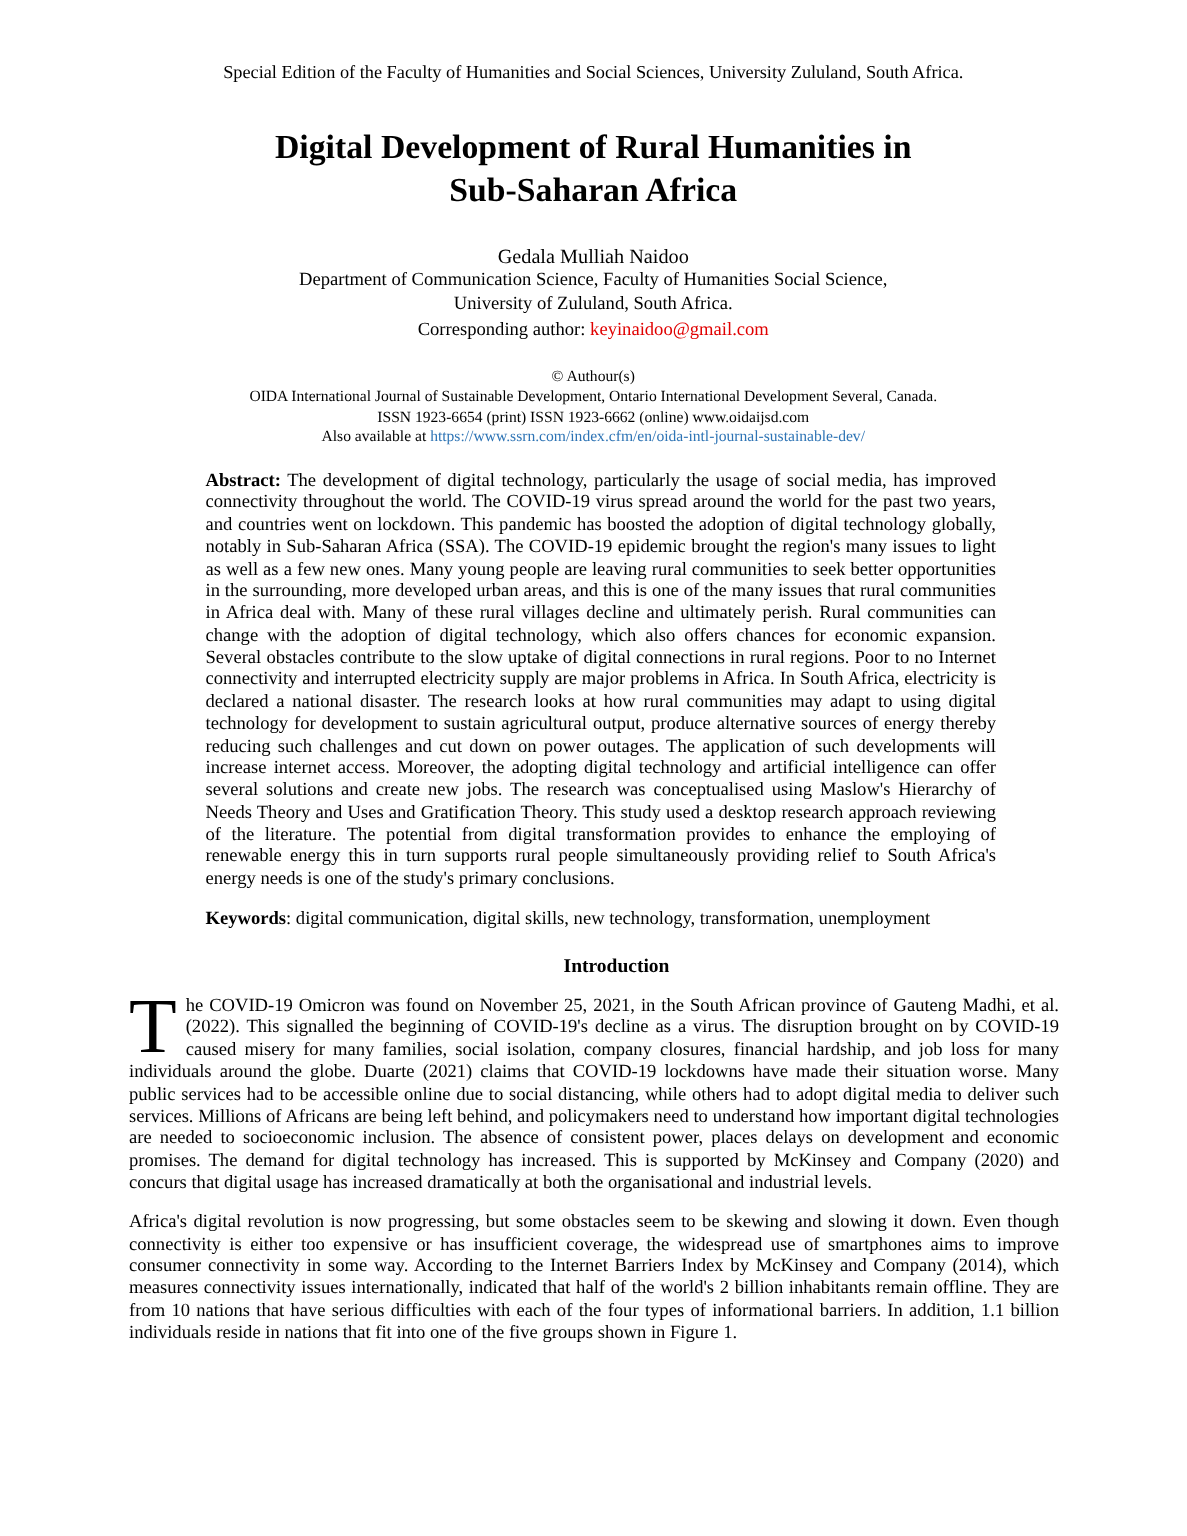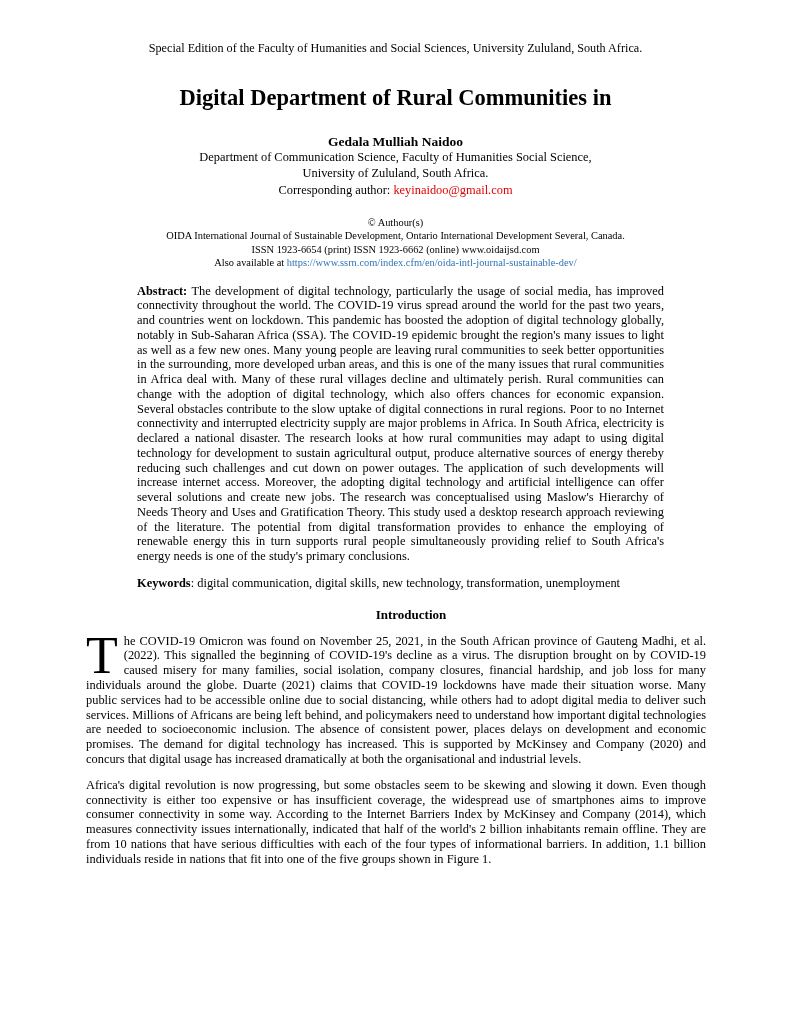--- a/index.html
+++ b/index.html
@@ -28,21 +28,21 @@
     margin-top: 27px;
     font-weight: bold;
     font-size: 22.5px;
     line-height: 29px;
   }
   .author-block {
     text-align: center;
     margin-top: 21px;
   }
   .author-name {
-    font-weight: bold;
+    font-weight: normal;
     font-size: 13.5px;
     line-height: 17px;
   }
   .affil-line {
     font-size: 12.4px;
     line-height: 15.5px;
   }
   .corresponding-line {
     font-size: 12.4px;
     line-height: 16px;
@@ -97,21 +97,22 @@
   }
 </style>
 </head>
 <body>
 
 <div class="page">
 
   <div class="header-line">Special Edition of the Faculty of Humanities and Social Sciences, University Zululand, South Africa.</div>
 
   <div class="title-block">
-    <div>Digital Department of Rural Communities in</div>
+    <div>Digital Development of Rural Humanities in</div>
+    <div>Sub-Saharan Africa</div>
   </div>
 
   <div class="author-block">
     <div class="author-name">Gedala Mulliah Naidoo</div>
     <div class="affil-line">Department of Communication Science, Faculty of Humanities Social Science,</div>
     <div class="affil-line">University of Zululand, South Africa.</div>
     <div class="corresponding-line"><span>Corresponding author: </span><a class="email-link">keyinaidoo@gmail.com</a></div>
   </div>
 
   <div class="pub-block">

